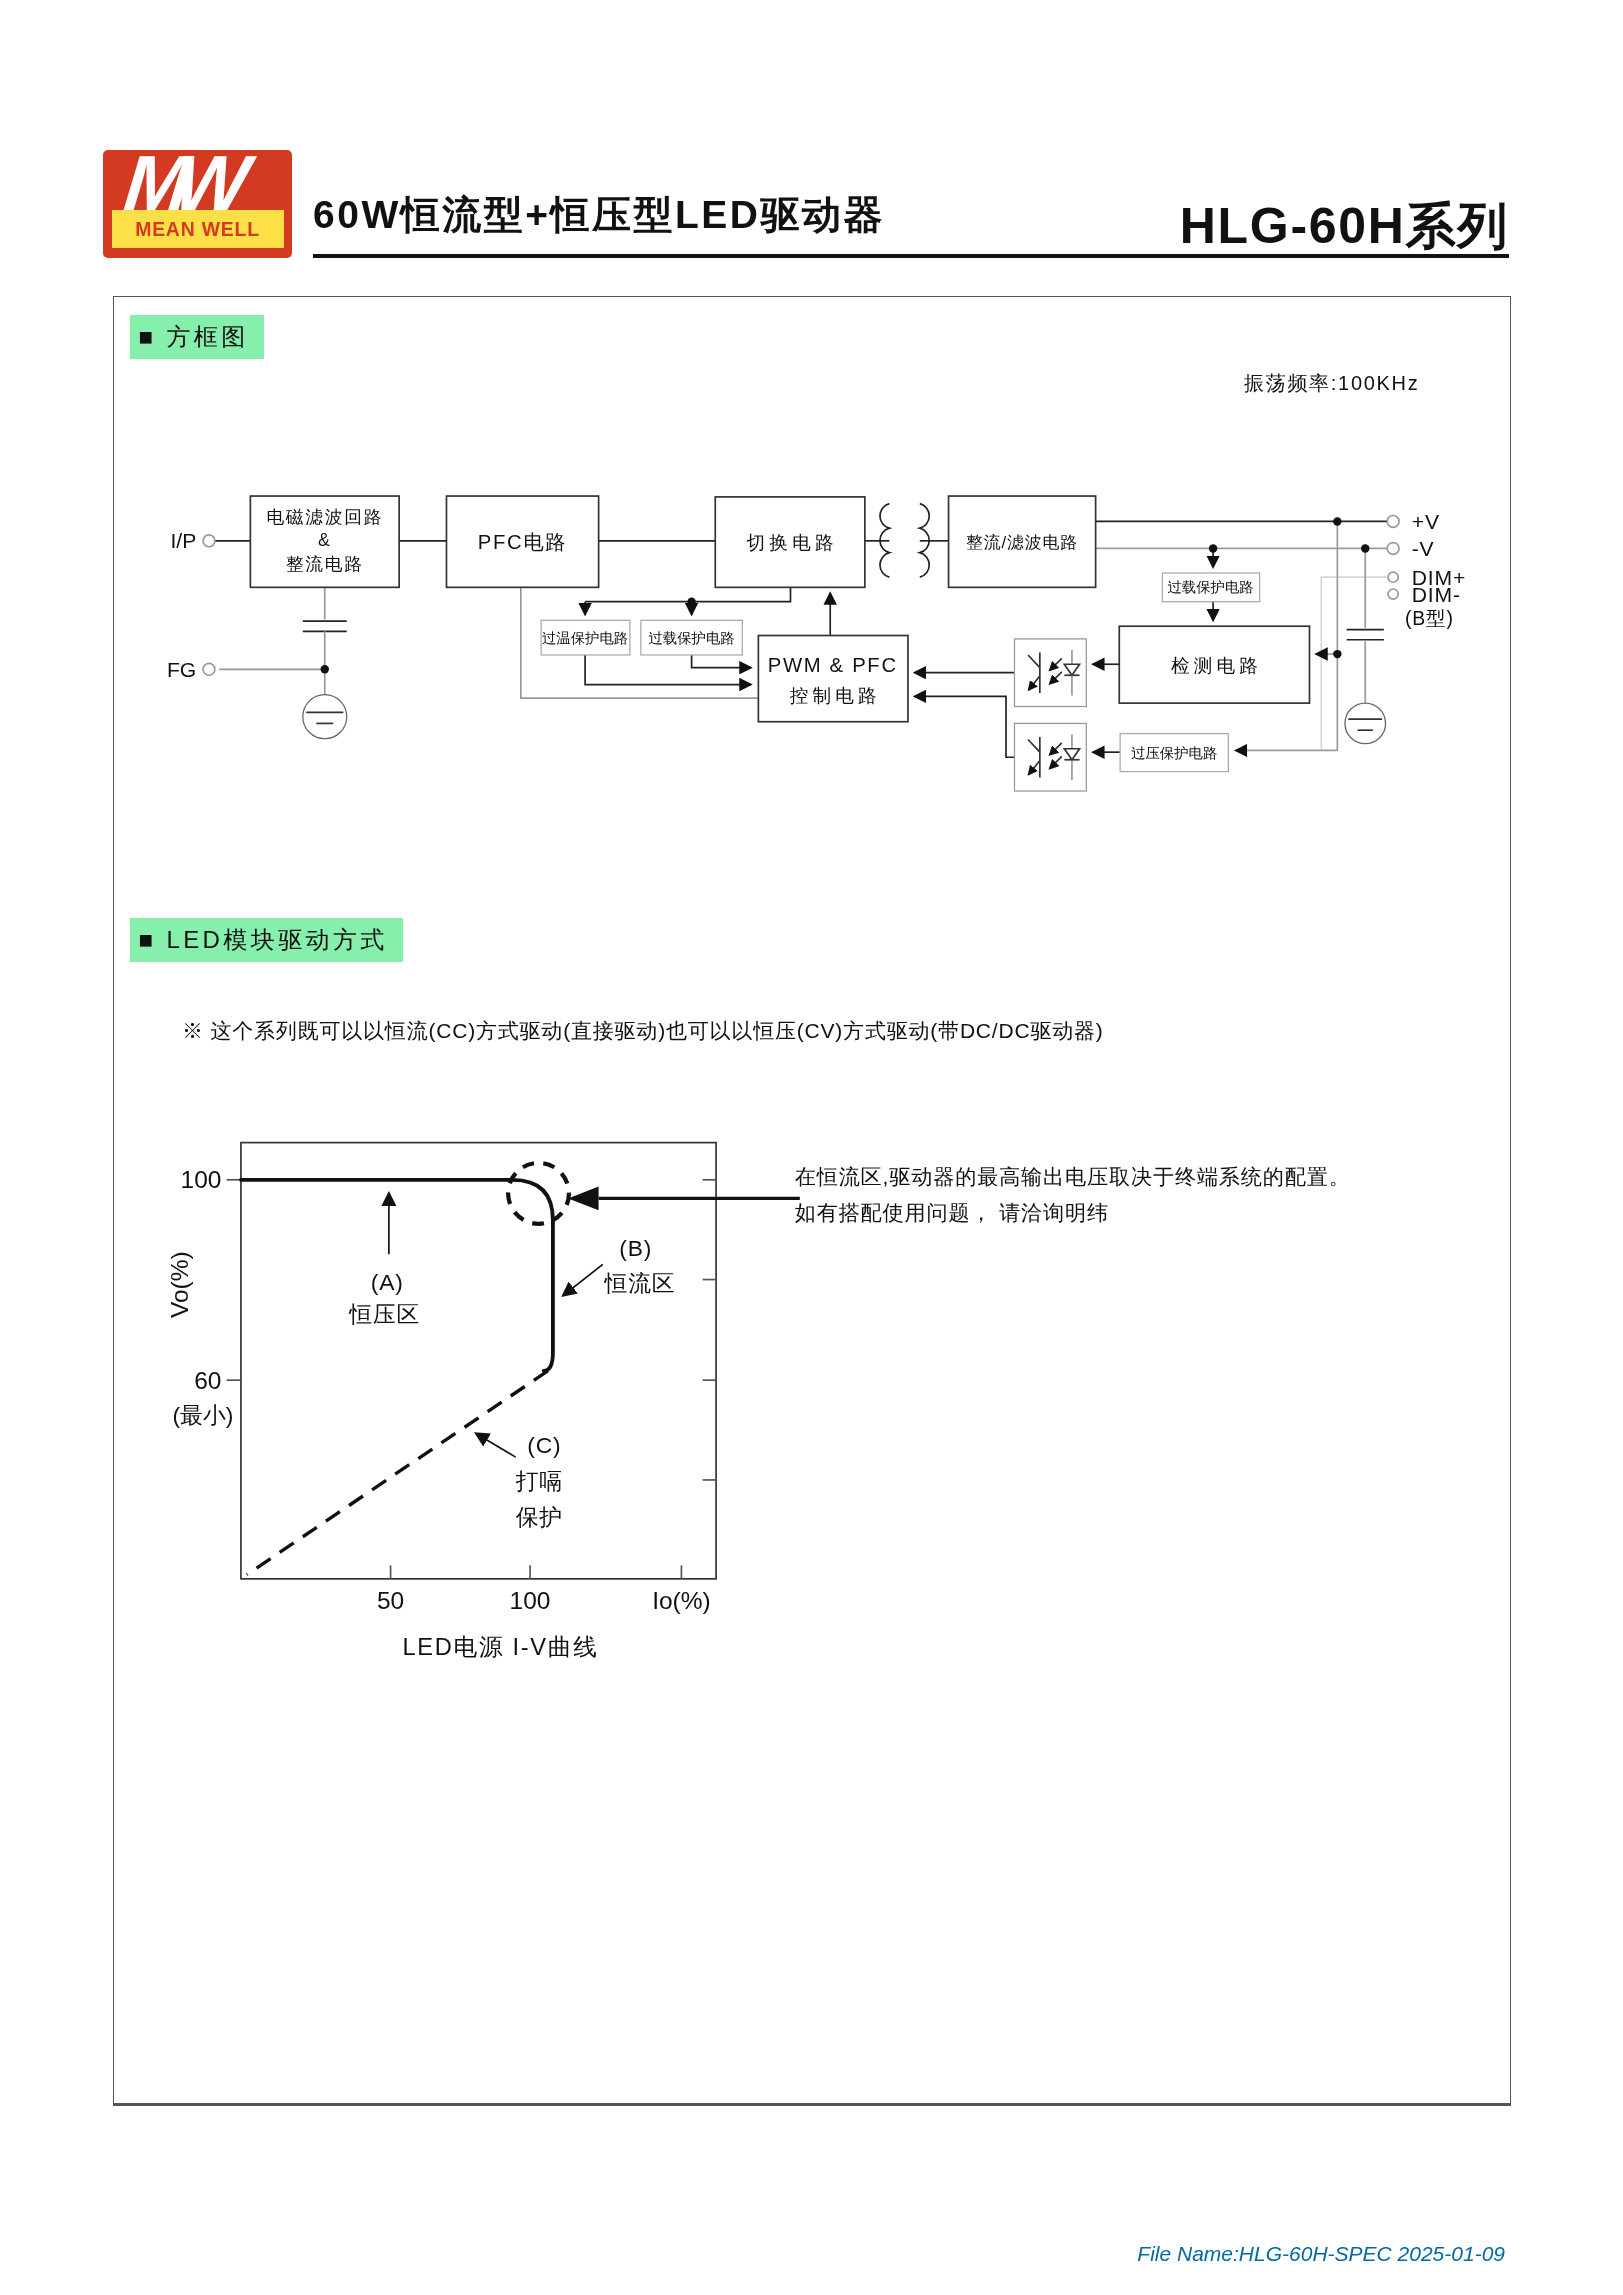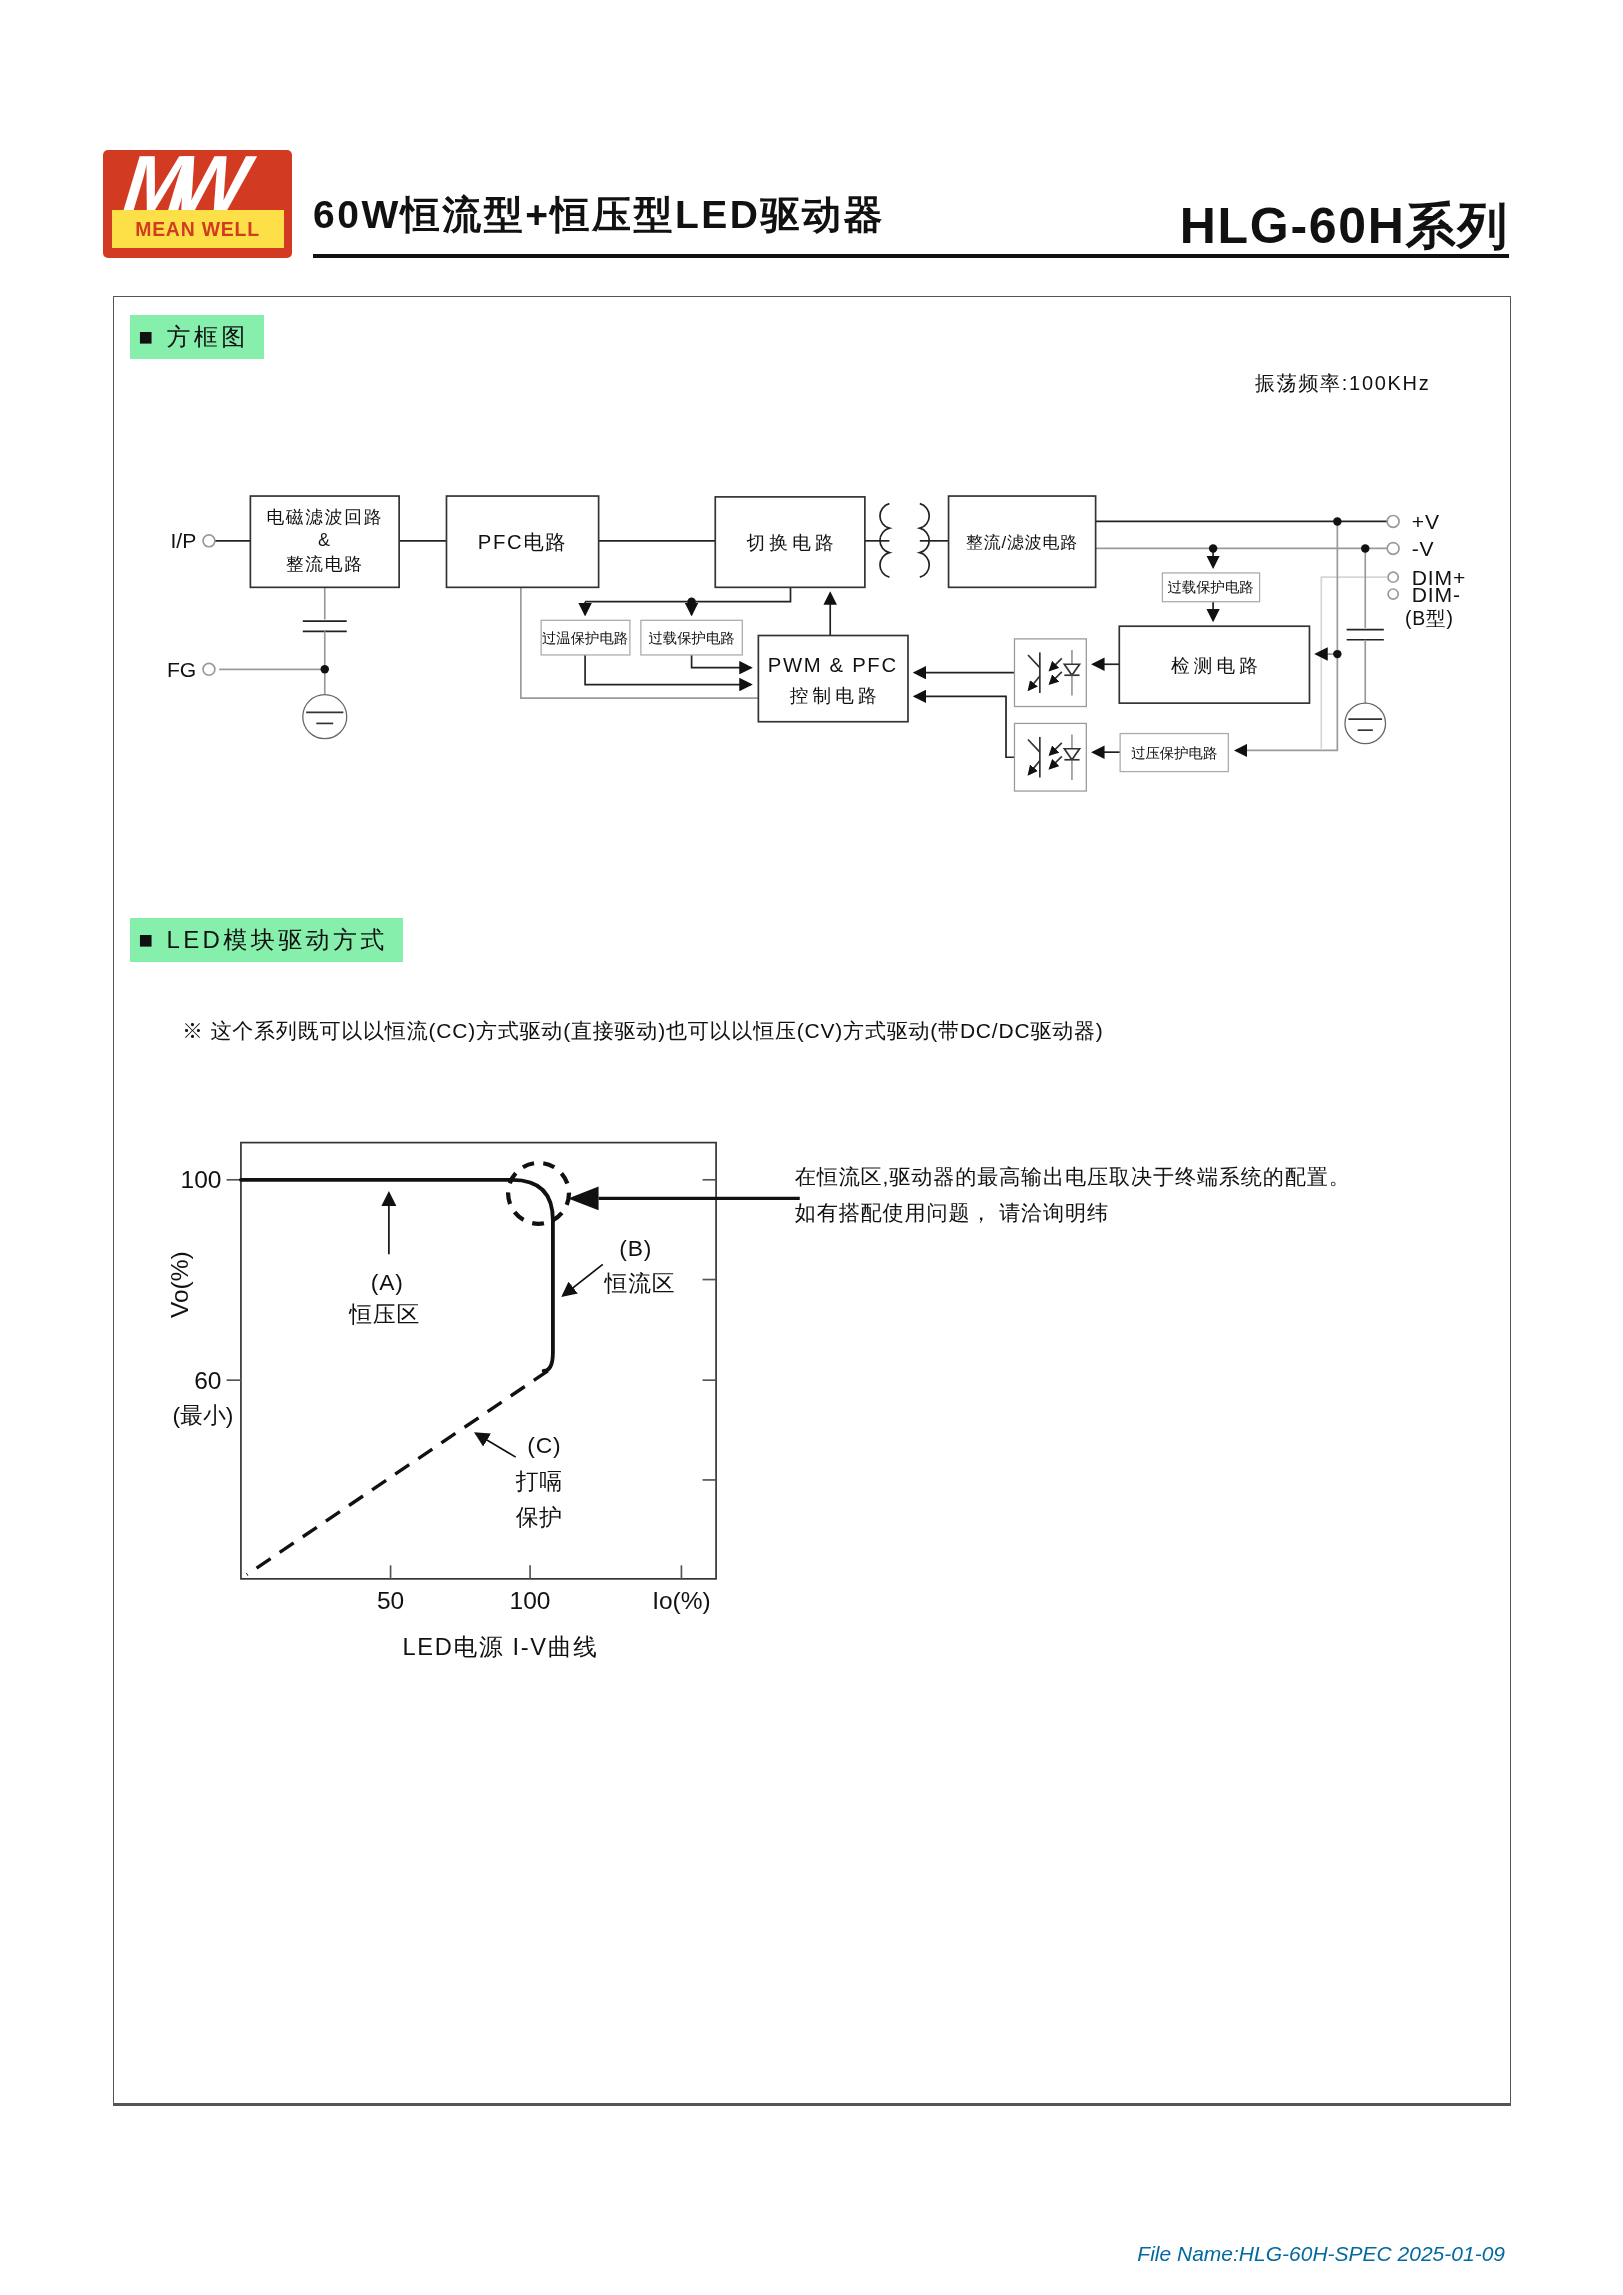--- a/index.html
+++ b/index.html
@@ -14,21 +14,21 @@
   .logo-band span{color:#d23b22;font-weight:bold;font-size:19.4px;letter-spacing:0.8px;}
   .doc-title{position:absolute;left:313px;top:188px;font-size:39px;font-weight:bold;letter-spacing:2.5px;}
   .doc-series{position:absolute;right:114px;top:193px;font-size:50px;font-weight:bold;letter-spacing:1.7px;}
   .h-rule{position:absolute;left:313px;top:254px;width:1196px;height:4.2px;background:#111;}
   
   .content-border{position:absolute;left:113px;top:296px;width:1396px;height:1806px;
                   border:1.7px solid #555;border-bottom-width:3.4px;}
   .sec-h{position:absolute;background:#86efac;font-size:24px;padding:6px 15px 6px 8.5px;letter-spacing:3.4px;}
   .sec-h1{left:130px;top:315px;}
   .sec-h2{left:130px;top:918px;}
-  .freq-note{position:absolute;left:1244px;top:370px;font-size:20px;letter-spacing:1.7px;margin-left:11px;}
+  .freq-note{position:absolute;left:1244px;top:370px;font-size:20px;letter-spacing:1.7px;}
   .drive-note{position:absolute;left:182px;top:1017px;font-size:21px;letter-spacing:0.8px;}
   .footer-file{position:absolute;right:118px;top:2242px;font-size:21px;font-style:italic;color:#0369a1;}
   
   svg{position:absolute;}
   .w{stroke:#222;stroke-width:2;fill:none;}
   .wg{stroke:#9a9a9a;stroke-width:2;fill:none;}
   .wl{stroke:#d6d6d6;stroke-width:2;fill:none;}
   .bx{fill:#fff;stroke:#333;stroke-width:2;}
   .bxs{fill:#fff;stroke:#aaa;stroke-width:1.5;}
   .dot{fill:#111;stroke:none;}

